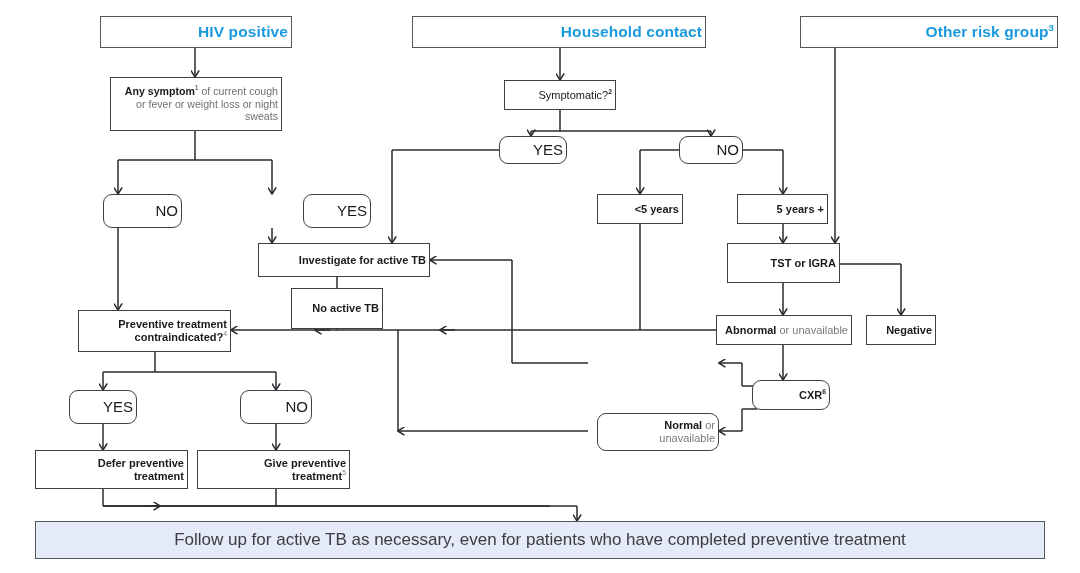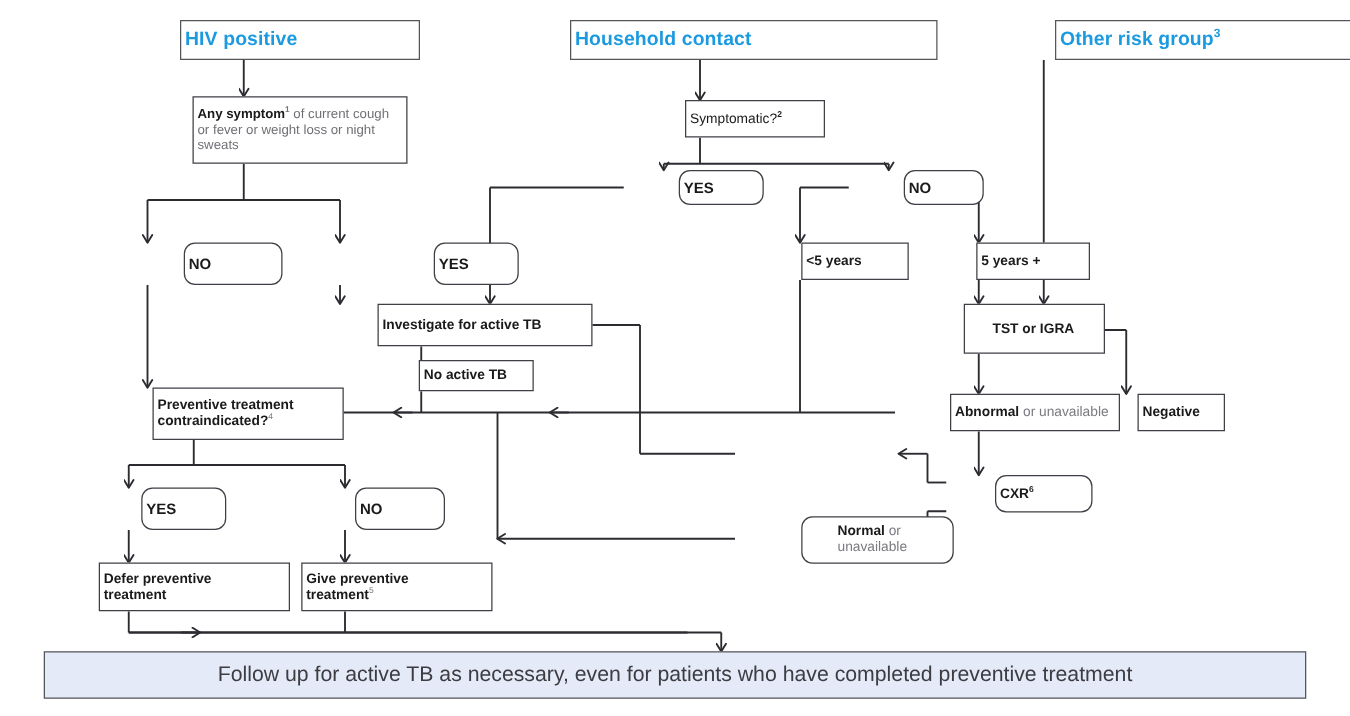--- a/index.html
+++ b/index.html
@@ -28,45 +28,44 @@
     pointer-events: none;
   }
   .node {
     position: absolute;
     box-sizing: border-box;
     background: #ffffff;
     border: 1.3px solid #3f3f46;
     display: flex;
     align-items: center;
     justify-content: center;
-    text-align: left;
+    text-align: right;
     color: #1a1a1a;
     z-index: 2;
-    margin-left: 44px;
   }
   .node .txt {
     display: block;
     width: 100%;
     line-height: 1.18;
     padding: 0 3px;
   }
   
   .head {
     border: 1.3px solid #55565a;
     font-size: 15.5px;
     font-weight: bold;
     color: #1b9ae0;
     letter-spacing: 0.1px;
   }
   
   .pill {
     border-radius: 9px;
     border: 1.4px solid #3f3f46;
-    font-size: 12px;
-    font-weight: bold;
+    font-size: 15px;
+    font-weight: normal;
   }
   .rect {
     font-size: 11px;
     font-weight: bold;
   }
   
   .muted { font-weight: normal; color: #7a7a80; }
   .sym {
     font-size: 11px;
     font-weight: normal;
@@ -262,21 +261,21 @@
   </div>
 
   <div class="node pill rect" style="left:597px; top:413px; width:122px; height:38px;padding-left:25px;">
     <span class="txt"><b>Normal</b><span class="muted"> or unavailable</span></span>
   </div>
 
   <div class="node rect" style="left:258px; top:243px; width:172px; height:34px;">
     <span class="txt">Investigate for active TB</span>
   </div>
 
-  <div class="node rect" style="left:291px; top:288px; width:92px; height:25px;">
+  <div class="node rect" style="left:291px; top:288px; width:92px; height:41px;">
     <span class="txt">No active TB</span>
   </div>
 
   <div class="node rect" style="left:78px; top:310px; width:153px; height:42px;">
     <span class="txt"><span>Preventive treatment</span><br><span>contraindicated?</span><sup class="muted">4</sup></span>
   </div>
 
   <div class="node pill" style="left:69px; top:390px; width:68px; height:34px;">
     <span class="txt">YES</span>
   </div>

